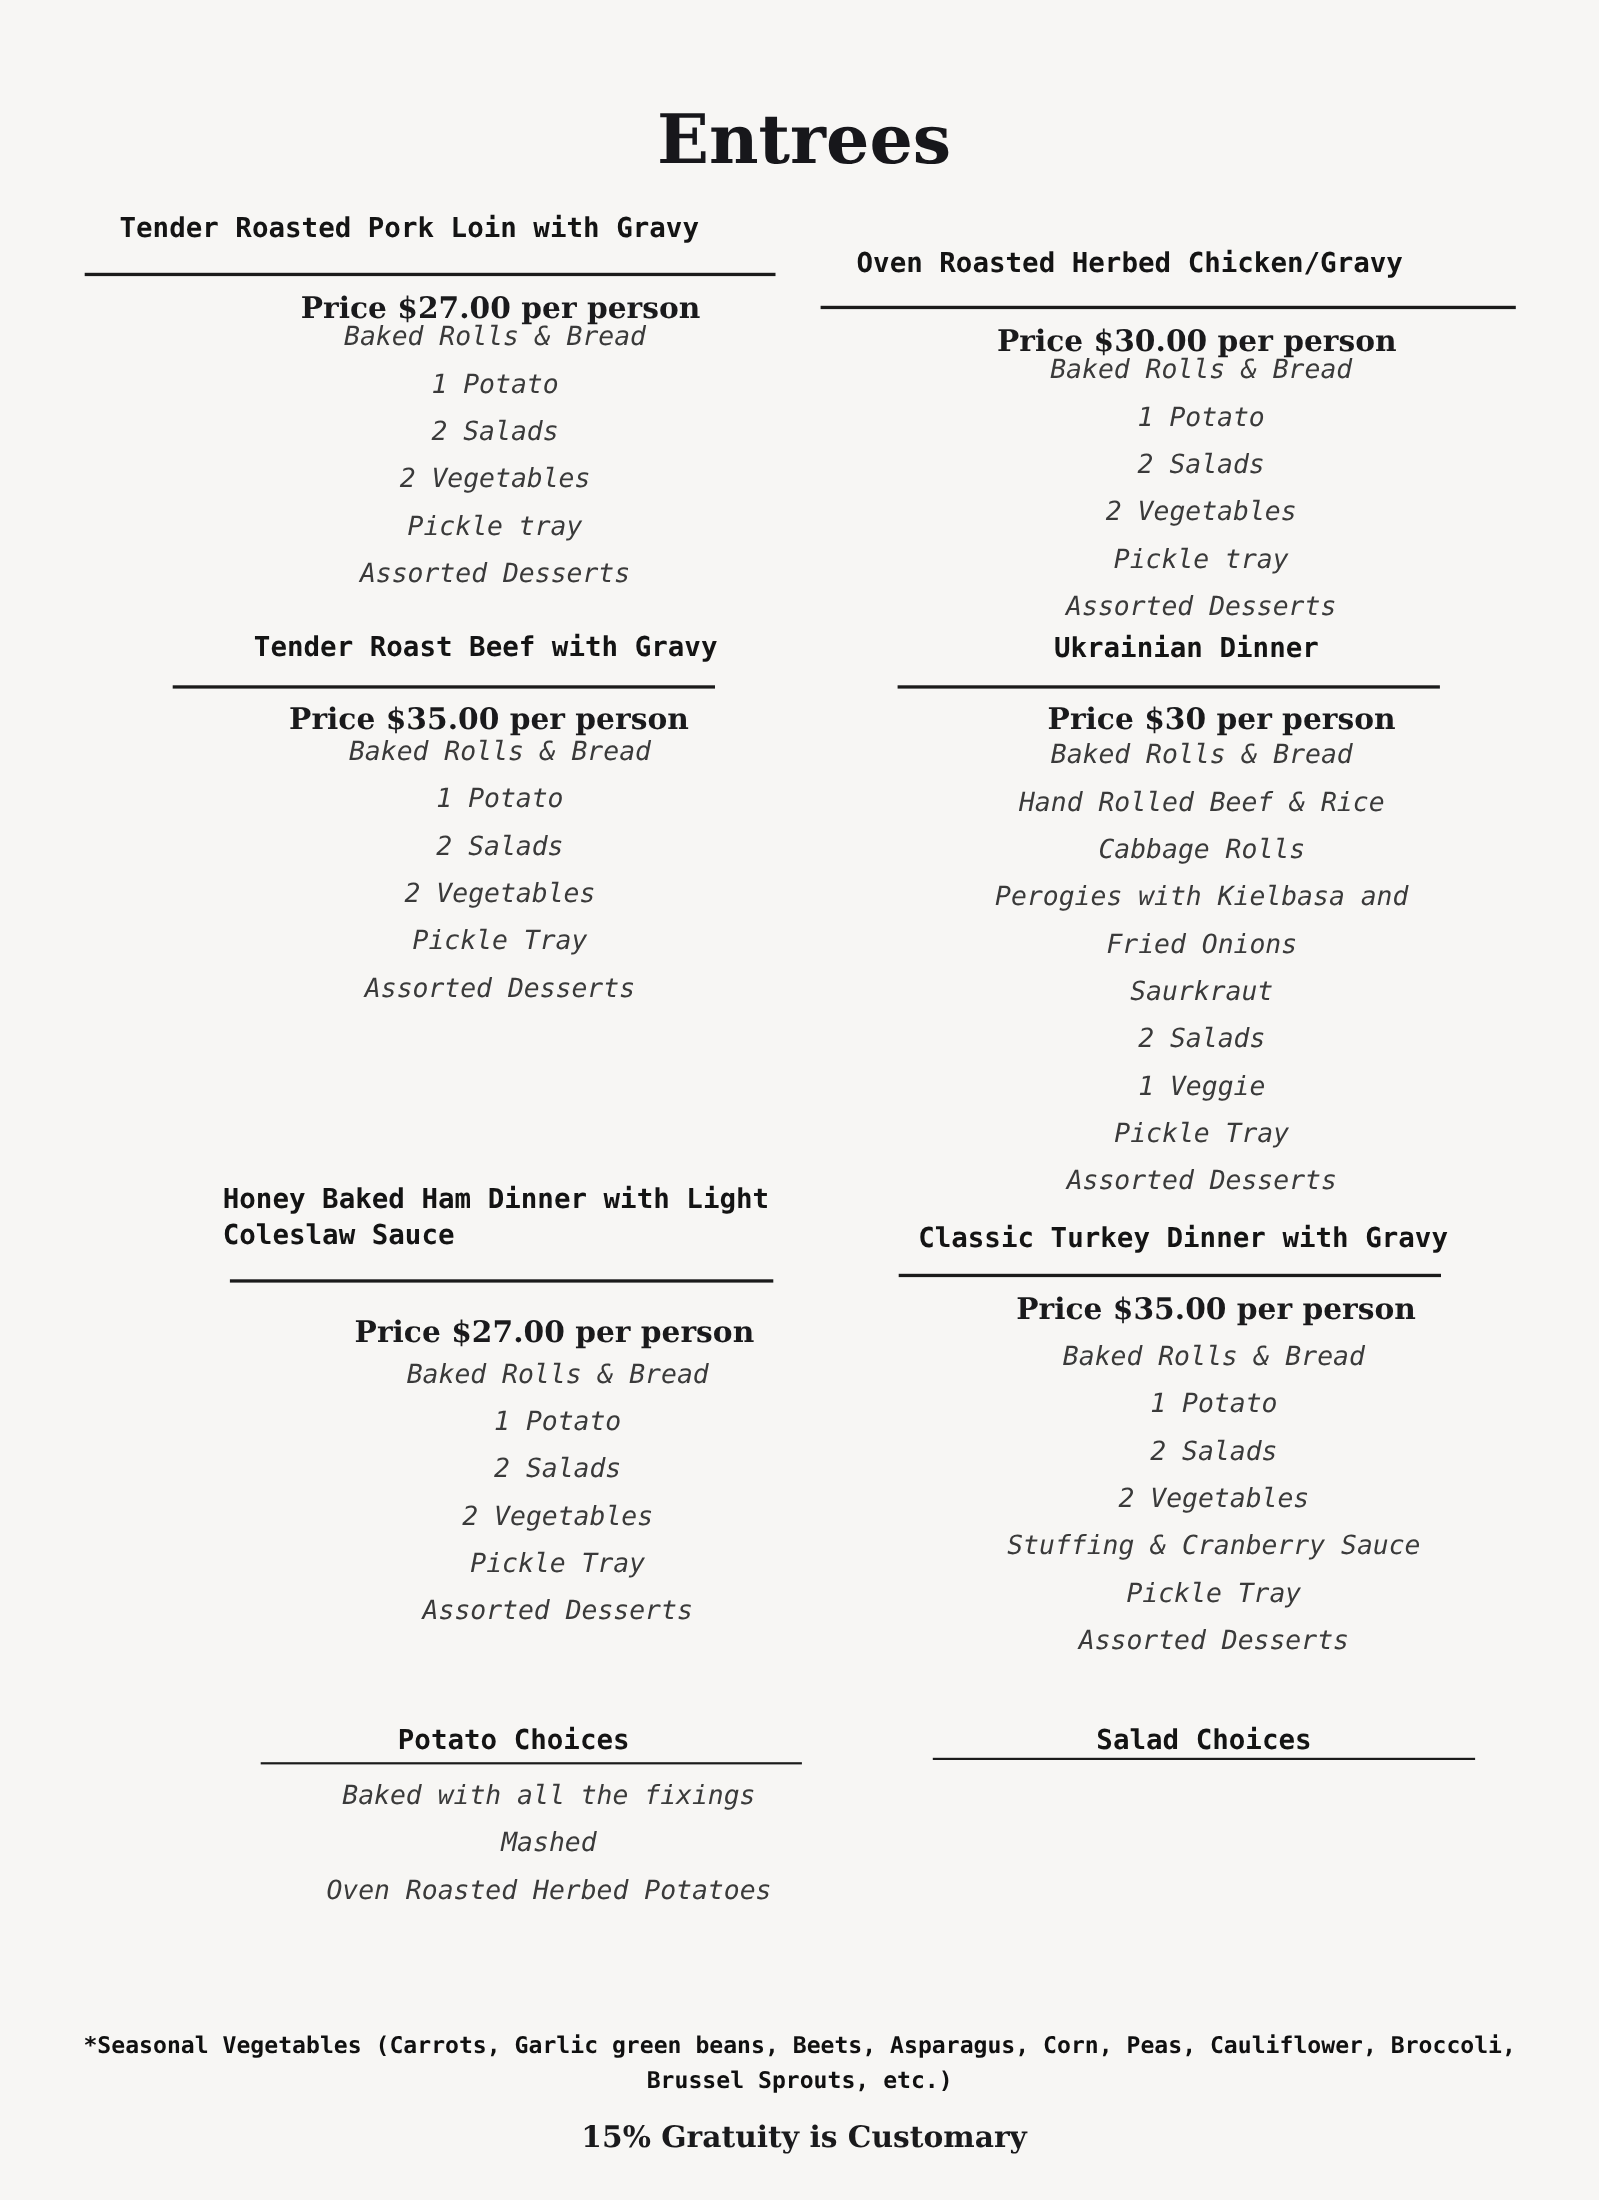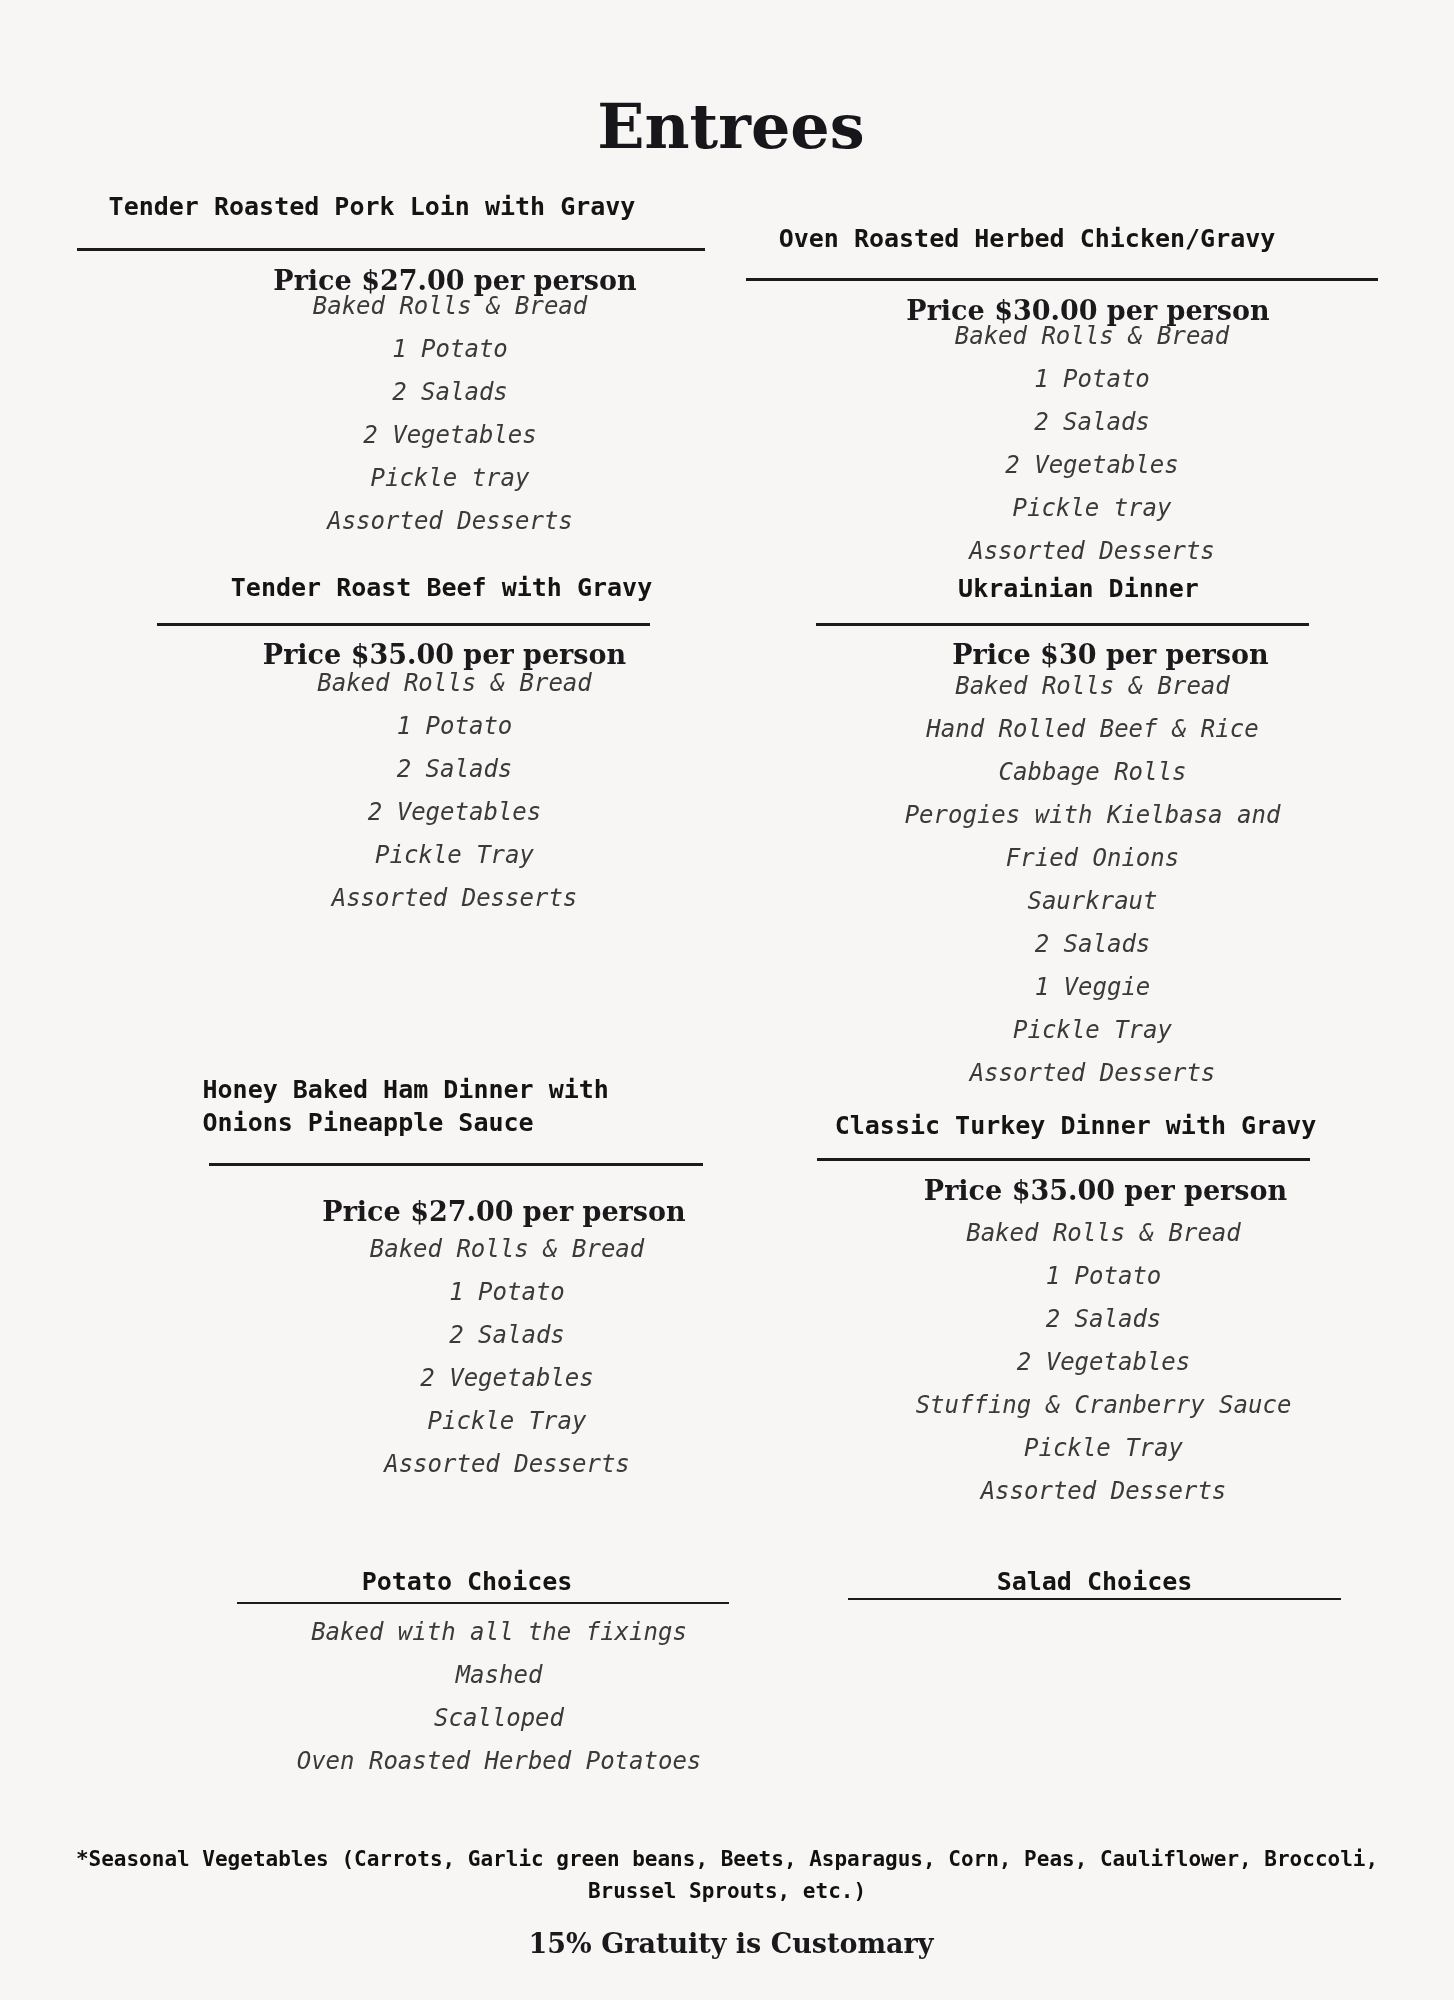--- a/index.html
+++ b/index.html
@@ -160,21 +160,21 @@
       <div class="menu-item">Fried Onions</div>
       <div class="menu-item">Saurkraut</div>
       <div class="menu-item">2 Salads</div>
       <div class="menu-item">1 Veggie</div>
       <div class="menu-item">Pickle Tray</div>
       <div class="menu-item">Assorted Desserts</div>
     </div>
 </section>
 
 <section class="menu-section s5">
-  <div class="sec-title">Honey Baked Ham Dinner with Onions Pineapple Sauce</div>
+  <div class="sec-title">Honey Baked Ham Dinner with Light Coleslaw Sauce</div>
   <div class="sec-rule"></div>
   <div class="sec-price">Price $27.00 per person</div>
   <div class="sec-items">
       <div class="menu-item">Baked Rolls &amp; Bread</div>
       <div class="menu-item">1 Potato</div>
       <div class="menu-item">2 Salads</div>
       <div class="menu-item">2 Vegetables</div>
       <div class="menu-item">Pickle Tray</div>
       <div class="menu-item">Assorted Desserts</div>
     </div>
@@ -194,21 +194,20 @@
       <div class="menu-item">Assorted Desserts</div>
     </div>
 </section>
 
 <section class="menu-section s7 thin">
   <div class="sec-title">Potato Choices</div>
   <div class="sec-rule"></div>
   <div class="sec-items">
       <div class="menu-item">Baked with all the fixings</div>
       <div class="menu-item">Mashed</div>
-      <div class="menu-item">Scalloped</div>
       <div class="menu-item">Oven Roasted Herbed Potatoes</div>
     </div>
 </section>
 
 <section class="menu-section s8 thin">
   <div class="sec-title">Salad Choices</div>
   <div class="sec-rule"></div>
 </section>
 
 <div class="footer-note">

